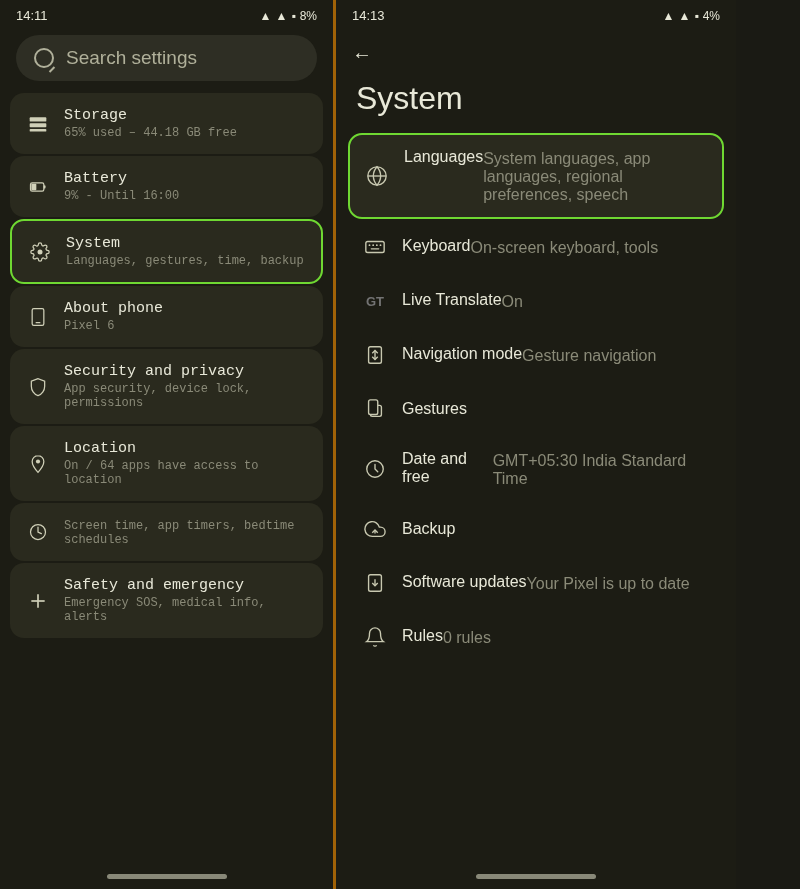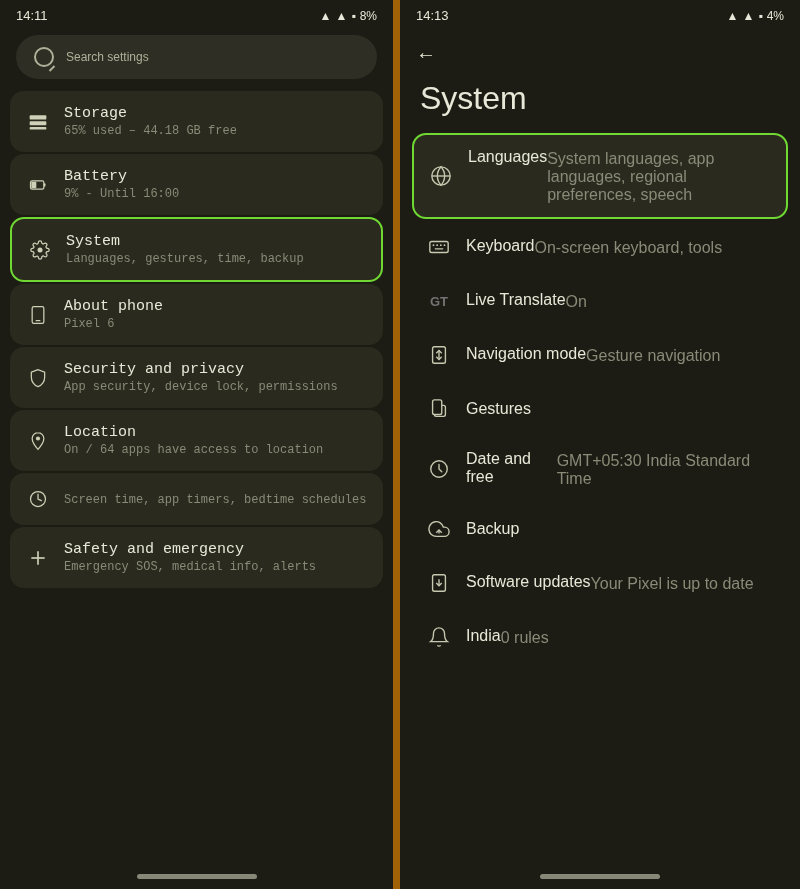--- a/index.html
+++ b/index.html
@@ -7,26 +7,26 @@
       width: 800px;
       height: 889px;
       display: flex;
       background: #1a1a14;
       font-family: 'Segoe UI', Arial, sans-serif;
       overflow: hidden;
     }
 
     
     .panel-left {
-      width: 400px;
+      width: 336px;
       height: 889px;
       background: #1c1c14;
       display: flex;
       flex-direction: column;
-      border-right: 7px solid #a16207;
+      border-right: 3px solid #a16207;
       overflow: hidden;
     }
 
     
     .panel-right {
       width: 400px;
       height: 889px;
       background: #1c1c14;
       display: flex;
       flex-direction: column;
@@ -53,21 +53,21 @@
     
     .search-bar {
       margin: 8px 16px 12px;
       background: #2e2e24;
       border-radius: 28px;
       padding: 12px 18px;
       display: flex;
       align-items: center;
       gap: 12px;
       color: #b0b09a;
-      font-size: 12px;
+      font-size: 19px;
     }
     .search-icon-shape {
       width: 20px;
       height: 20px;
       border: 2px solid #b0b09a;
       border-radius: 50%;
       position: relative;
       flex-shrink: 0;
     }
     .search-icon-shape::after {
@@ -472,21 +472,21 @@
     </div>
 
     <div class="right-item">
       <div class="right-item-icon">
         <svg width="22" height="22" viewBox="0 0 24 24">
             <path d="M18 8A6 6 0 006 8c0 7-3 9-3 9h18s-3-2-3-9" stroke="#c8c8b0" stroke-width="1.5" fill="none"></path>
             <path d="M13.73 21a2 2 0 01-3.46 0" stroke="#c8c8b0" stroke-width="1.5" fill="none"></path>
           </svg>
       </div>
       <div class="right-item-text">
-        <span class="right-item-title">India</span>
+        <span class="right-item-title">Rules</span>
         <span class="right-item-sub">0 rules</span>
       </div>
     </div>
 
   </div>
 
   <div class="bottom-bar">
     <div class="nav-pill"></div>
   </div>
 </div>

